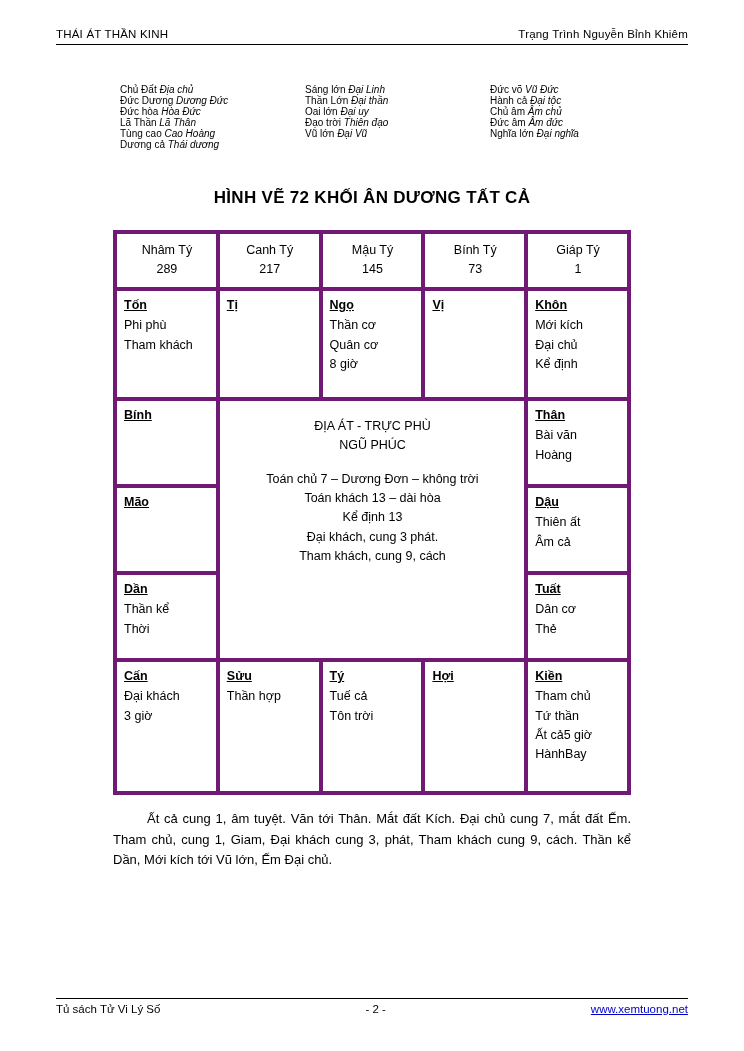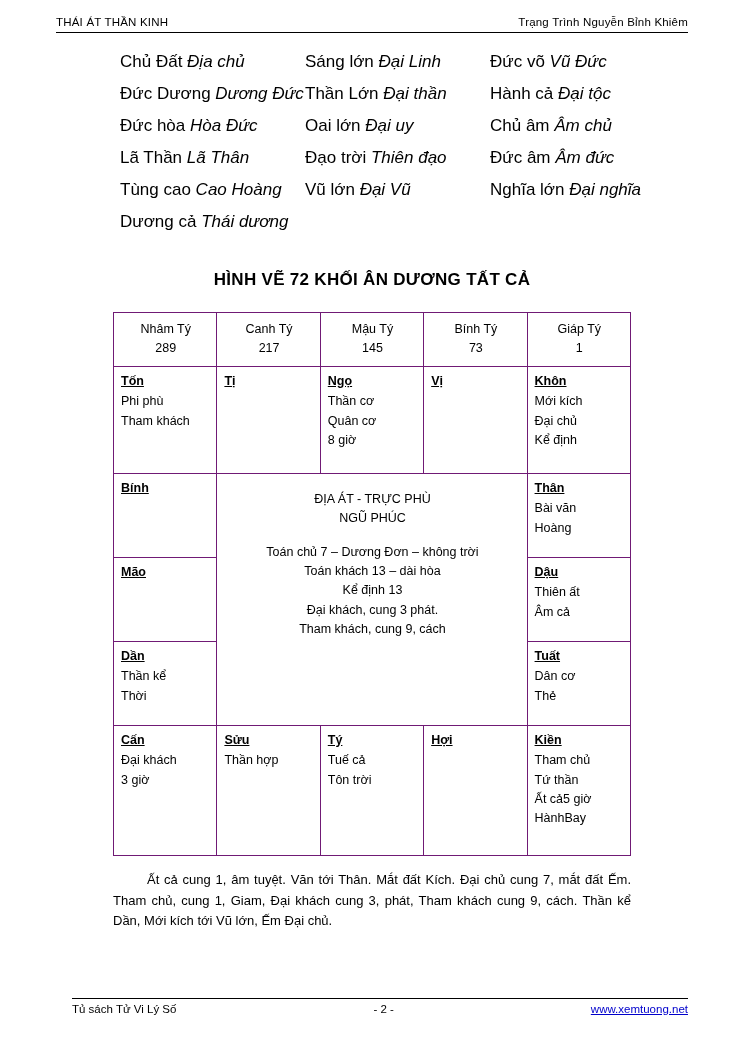--- a/index.html
+++ b/index.html
@@ -13,42 +13,42 @@
     font-family: "Liberation Sans", sans-serif;
     color: #000000;
     position: relative;
     overflow: hidden;
   }
   .page {
     position: relative;
     width: 744px;
     height: 1051px;
     box-sizing: border-box;
-    padding: 16px 56px 0 56px;
+    padding: 28px 56px 0 56px;
   }
   
   .page-header {
     display: flex;
     justify-content: space-between;
     align-items: flex-end;
     font-size: 11.5px;
     padding-bottom: 4px;
     border-bottom: 1.2px solid #000;
     letter-spacing: 0.2px;
   }
   .page-header .left { font-weight: normal; }
   .page-header .right { font-weight: normal; }
 
   
   .glossary {
-    margin-top: 19px;
+    margin-top: 39px;
     display: grid;
     grid-template-columns: 185px 185px 1fr;
-    row-gap: 12px;
-    font-size: 17px;
+    row-gap: 0;
+    font-size: 10px;
     padding-left: 64px;
   }
   .glossary .cell { white-space: nowrap; }
   .glossary .it { font-style: italic; }
 
   
   .section-title {
     text-align: center;
     font-weight: bold;
     font-size: 17px;
@@ -61,21 +61,21 @@
     margin-top: 22px;
     padding: 0 57px;
   }
   table.chart {
     border-collapse: collapse;
     width: 100%;
     table-layout: fixed;
     font-size: 12.5px;
   }
   table.chart td {
-    border: 1px solid #701a75;
+    border: 4px solid #701a75;
     vertical-align: top;
     padding: 5px 6px 6px 7px;
     line-height: 1.55;
   }
   .hdr {
     text-align: center;
     padding-top: 7px !important;
     padding-bottom: 7px !important;
   }
   .hdr .name { }
@@ -106,21 +106,21 @@
     padding: 0 57px;
     font-size: 13px;
     line-height: 1.6;
     text-align: justify;
   }
   .para .indent { display: inline-block; width: 34px; }
 
   
   .page-footer {
     position: absolute;
-    left: 72px;
+    left: 56px;
     right: 56px;
     bottom: 36px;
     border-top: 1.2px solid #000;
     padding-top: 4px;
     display: flex;
     justify-content: space-between;
     font-size: 11.5px;
   }
   .page-footer .link {
     color: #0000cc;

